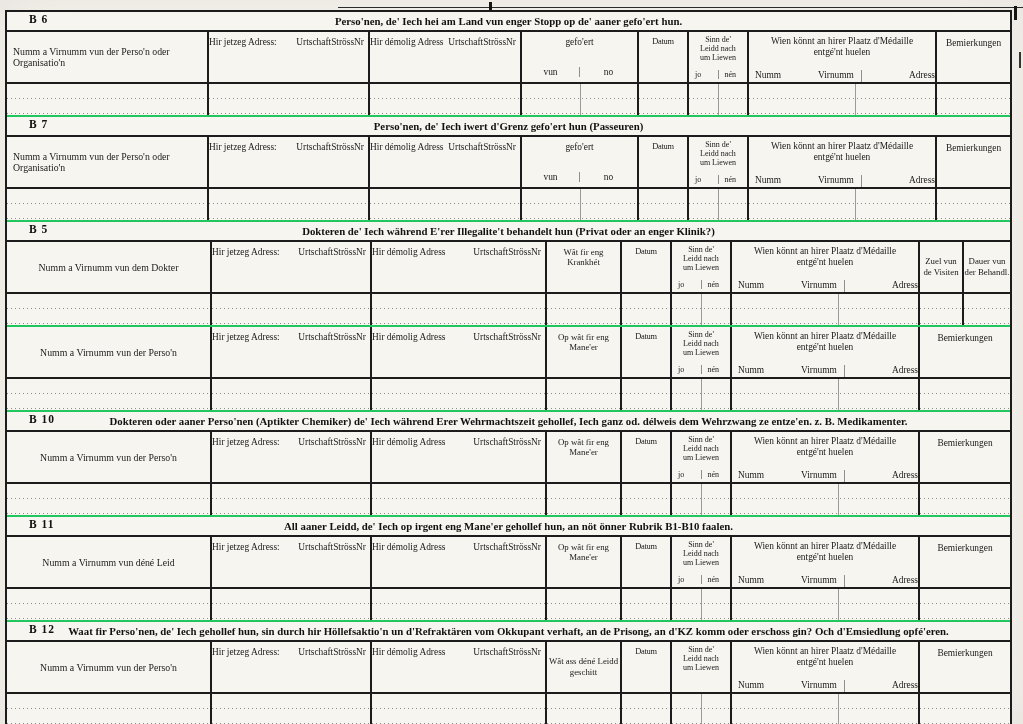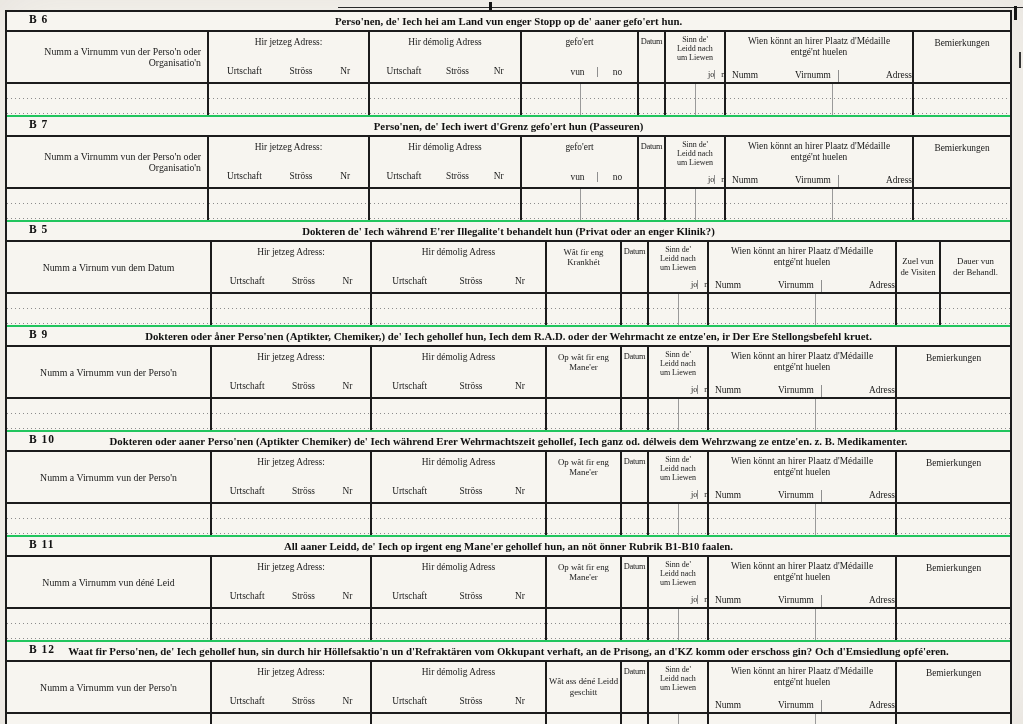--- a/index.html
+++ b/index.html
@@ -22,29 +22,29 @@
           white-space:nowrap;overflow:hidden;}
 
   .hrow{display:flex;height:50px;border-bottom:2px solid #1c1c1c;font-size:9.4px;color:#1a1a1a;}
   .hc{border-left:2px solid #1c1c1c;box-sizing:border-box;overflow:hidden;}
   .hc:first-child{border-left:none;}
 
   
   .cw1a{width:200px;} .cw2a{width:161px;} .cw3a{width:152px;} .cw4a{width:117px;}
   
   .cw1b{width:203px;} .cw2b{width:160px;} .cw3b{width:175px;} .cw4b{width:75px;}
-  .cwdat{width:27px;} .cwsinn{width:60px;} .cwwien{width:188px;}
+  .cwdat{width:50px;} .cwsinn{width:60px;} .cwwien{width:188px;}
   .cwbem{flex:1;} .cwzuel{width:44px;} .cwdauer{flex:1;}
 
-  .cname{display:flex;align-items:center;justify-content:center;text-align:right;font-size:9.8px;padding:0 6px;}
-  .cadr{display:flex;flex-direction:column;justify-content:space-between;padding:5px 0 6px;}
+  .cname{display:flex;align-items:center;justify-content:center;text-align:left;font-size:9.8px;padding:0 6px;}
+  .cadr{display:flex;flex-direction:row;justify-content:space-between;padding:5px 0 6px;}
   .atop{text-align:center;}
   .asub{display:flex;justify-content:space-around;padding:0 4px;}
   .cgef{display:flex;flex-direction:column;justify-content:space-between;padding:5px 0 0;}
-  .gsub{display:flex;flex:1;align-items:flex-end;padding-bottom:5px;margin-top:4px;margin-left:36px;}
+  .gsub{display:flex;flex:1;align-items:flex-end;padding-bottom:5px;margin-top:4px;}
   .gs{flex:1;text-align:center;}
   .gl{border-left:1px solid #8f8f8f;}
   .cdat{display:flex;align-items:flex-start;justify-content:center;font-size:8.4px;padding-top:5px;letter-spacing:-.3px;}
   .csinn{display:flex;flex-direction:column;font-size:8px;line-height:9px;padding-top:3px;}
   .s3{text-align:center;}
   .sj{display:flex;flex:1;align-items:flex-end;padding-bottom:3px;}
   .sj .gs{text-align:left;padding-left:6px;}
   .sj .gl{padding-left:6px;}
   .cwienc{display:flex;flex-direction:column;justify-content:space-between;padding-top:4px;}
   .wtop{text-align:center;line-height:11px;}
@@ -226,21 +226,21 @@
       </div>
     </section>
 
     <section class="sec">
       <div class="trow">
         <span class="sid">B 5</span>
         <span class="stitle">Dokteren de' Iech während E'rer Illegalite't behandelt hun (Privat oder an enger Klinik?)</span>
       </div>
       <div class="hrow">
         <div class="hc cw1b cname">
-            <span>Numm a Virnum vun dem Datum</span>
+            <span>Numm a Virnumm vun dem Dokter</span>
           </div>
         <div class="hc cw2b cadr">
           <div class="atop">Hir jetzeg Adress:</div>
           <div class="asub">
             <span>Urtschaft</span>
             <span>Ströss</span>
             <span>Nr</span>
           </div>
         </div>
         <div class="hc cw3b cadr">
@@ -295,24 +295,20 @@
         <div class="bc cw4b"></div>
         <div class="bc cwdat"></div>
         <div class="bc cwsinn v50"></div>
         <div class="bc cwwien v57"></div>
         <div class="bc cwzuel"></div>
         <div class="bc cwdauer"></div>
       </div>
     </section>
 
     <section class="sec">
-      <div class="trow">
-        <span class="sid">B 9</span>
-        <span class="stitle">Dokteren oder åner Perso'nen (Aptikter, Chemiker,) de' Iech gehollef hun, Iech dem R.A.D. oder der Wehrmacht ze entze'en, ir Der Ere Stellongsbefehl kruet.</span>
-      </div>
       <div class="hrow">
         <div class="hc cw1b cname">
             <span>Numm a Virnumm vun der Perso'n</span>
           </div>
         <div class="hc cw2b cadr">
           <div class="atop">Hir jetzeg Adress:</div>
           <div class="asub">
             <span>Urtschaft</span>
             <span>Ströss</span>
             <span>Nr</span>

